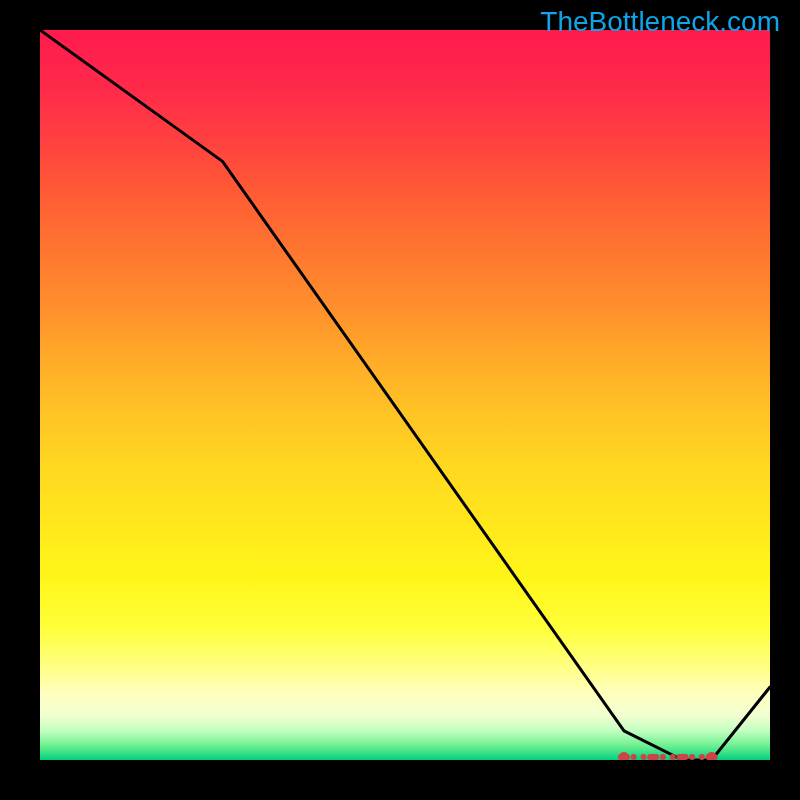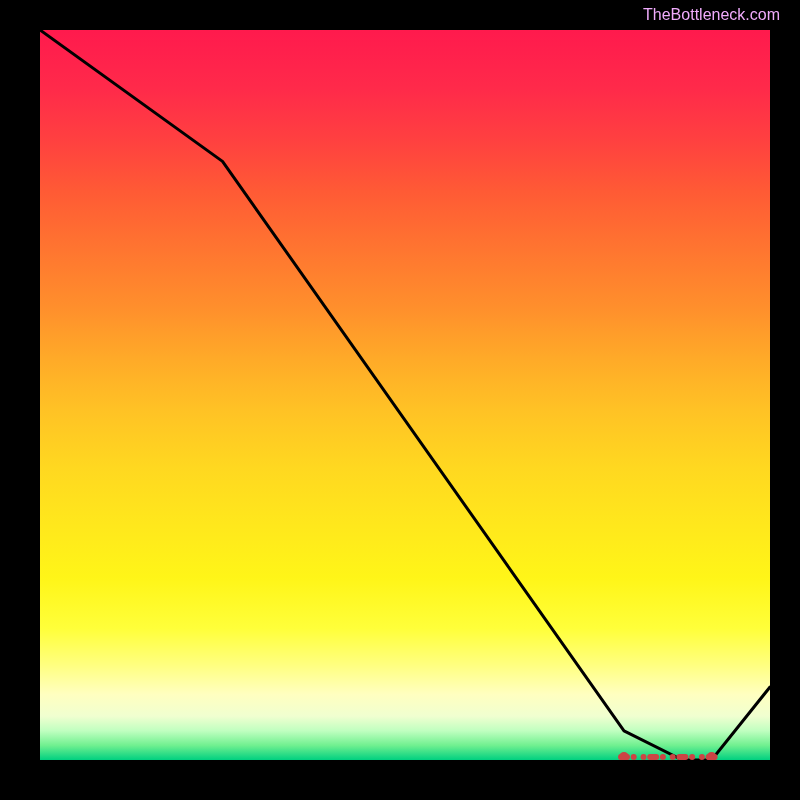--- a/index.html
+++ b/index.html
@@ -14,22 +14,22 @@
   .container {
     position: relative;
     width: 800px;
     height: 800px;
     background: #000;
   }
   .watermark {
     position: absolute;
     top: 6px;
     right: 20px;
-    color: #f0abfc;
-    font-size: 16px;
+    color: #0ea5e9;
+    font-size: 28px;
     font-weight: 500;
     z-index: 10;
   }
   .plot-area {
     position: absolute;
     left: 40px;
     top: 30px;
     width: 730px;
     height: 730px;
     background: linear-gradient(to bottom,

